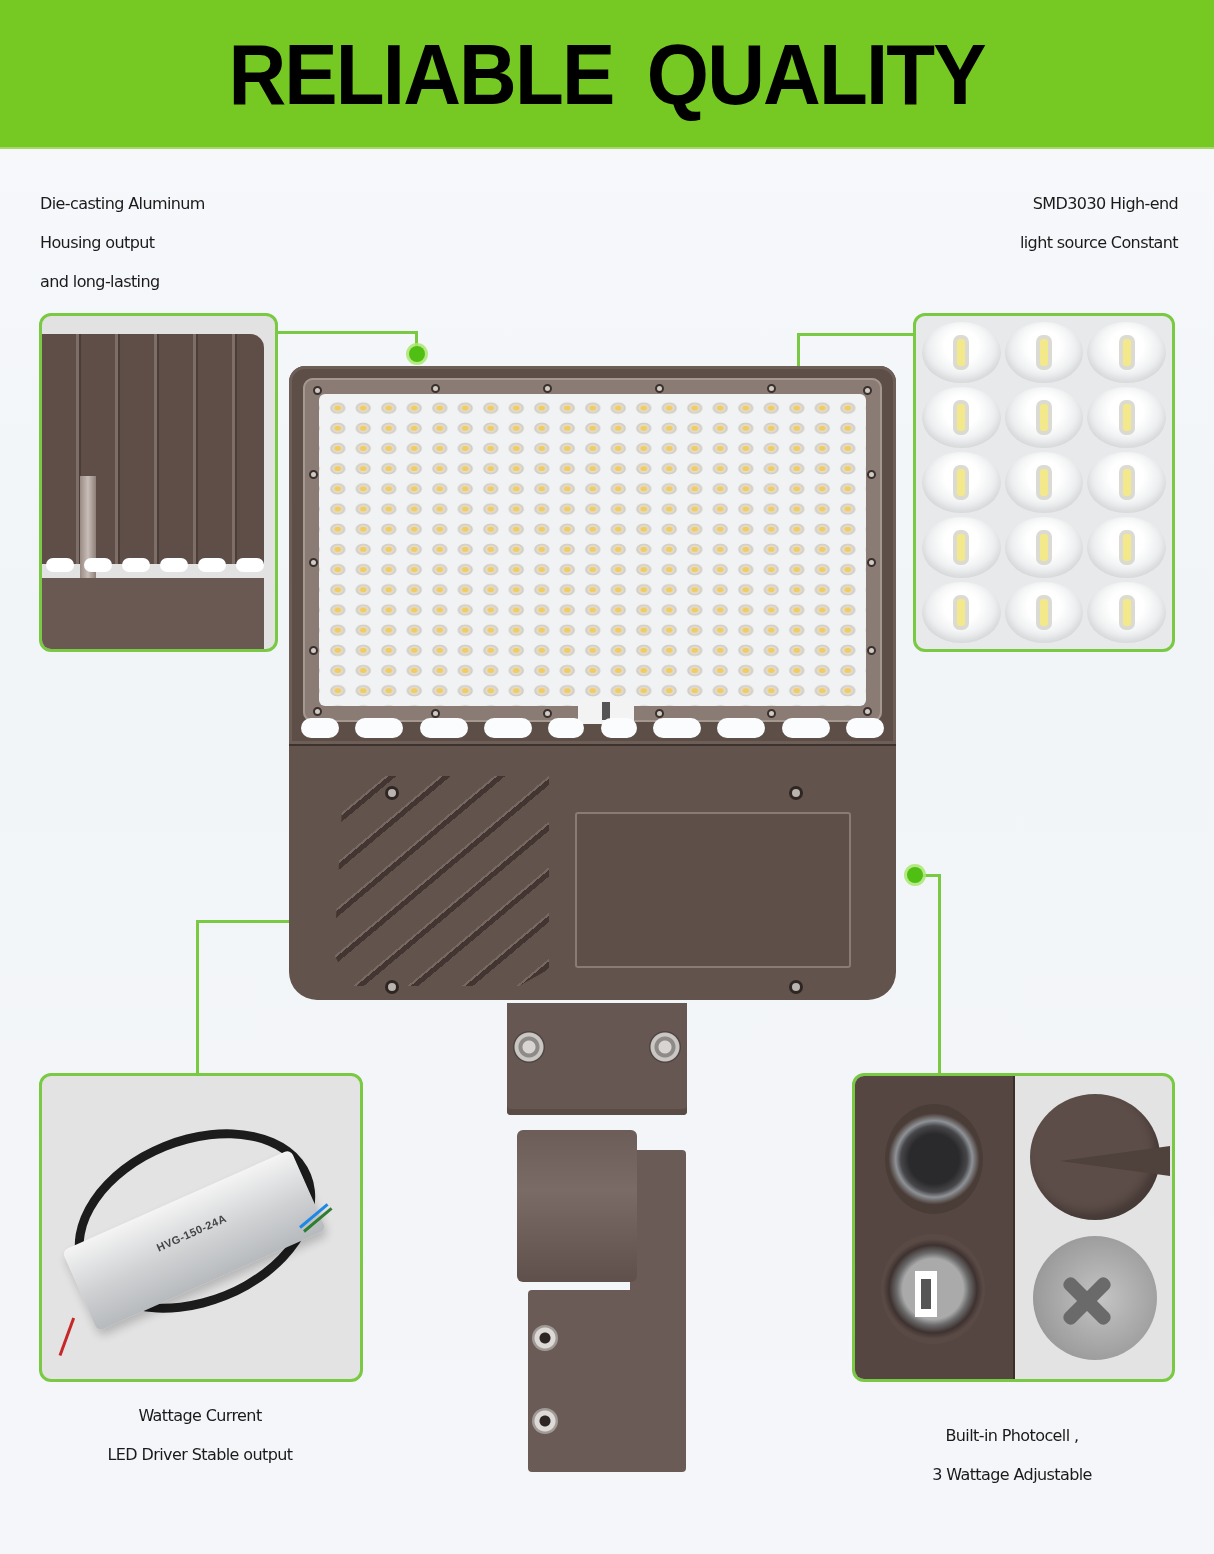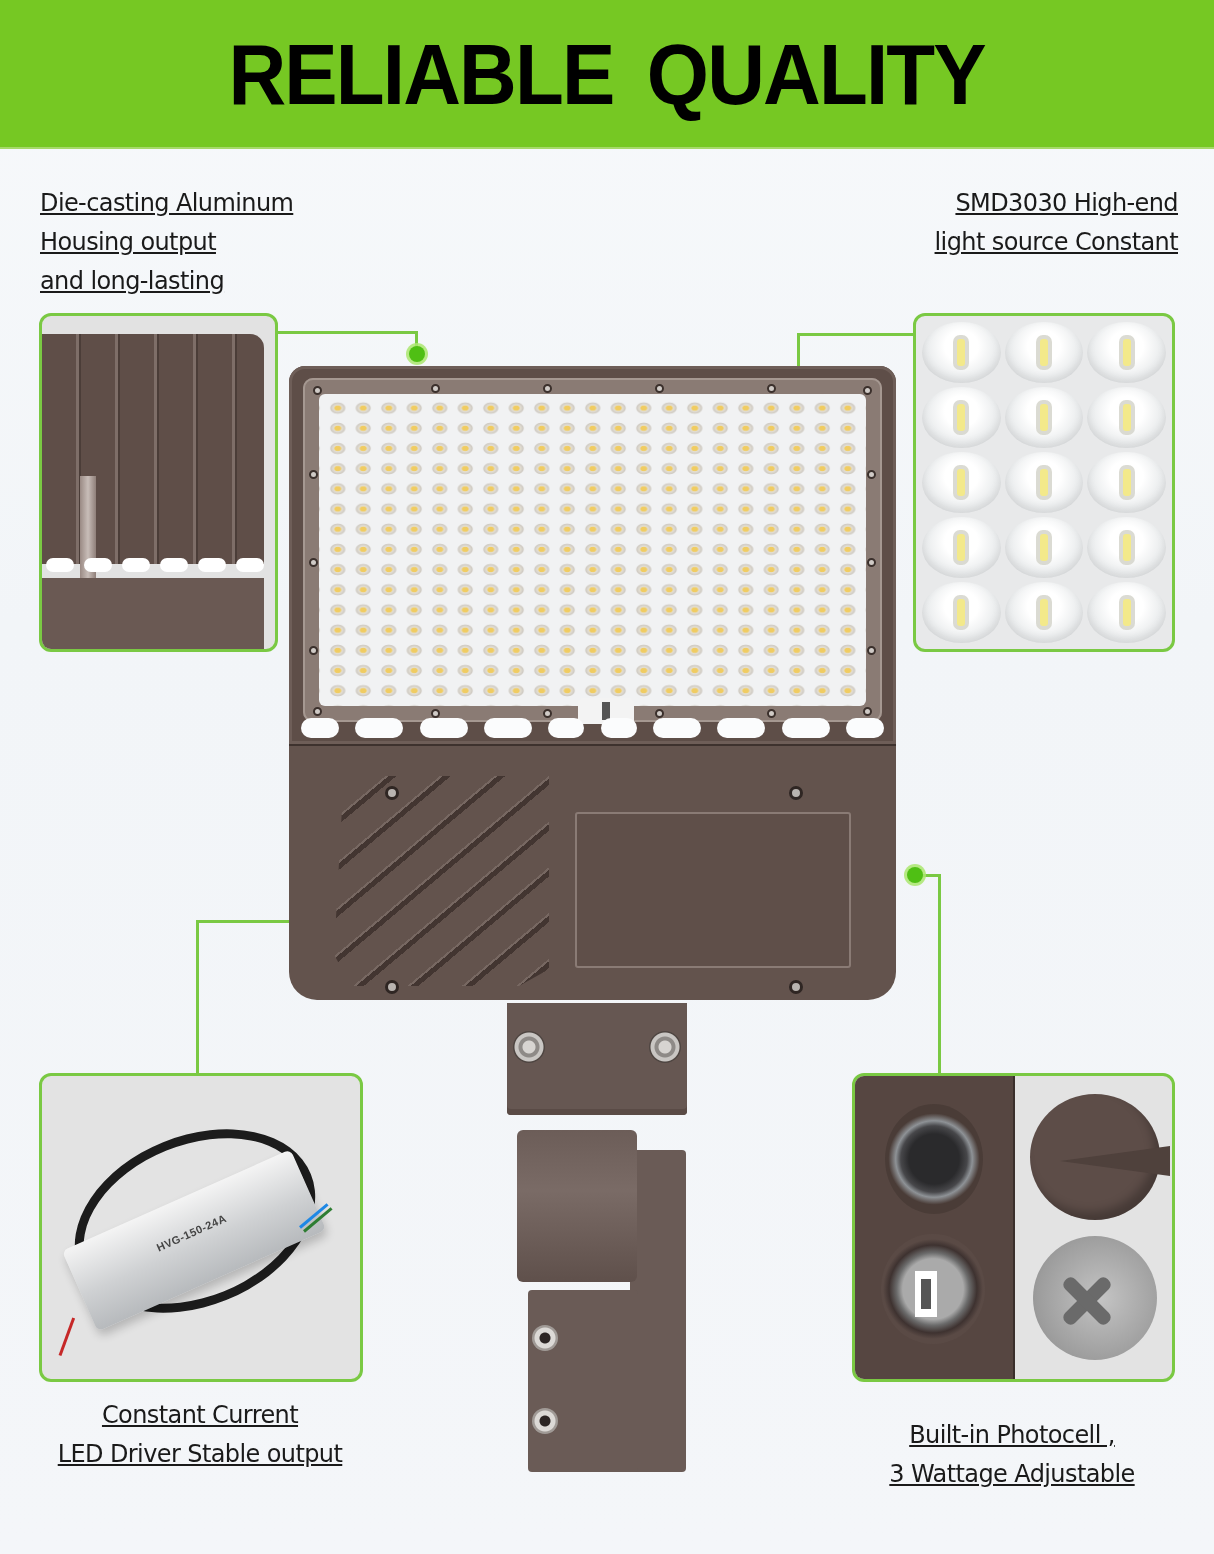--- a/index.html
+++ b/index.html
@@ -22,25 +22,24 @@
     font-size: 86px;
     letter-spacing: -2px;
     word-spacing: 14px;
     color: #000;
     transform: scaleX(0.93);
     margin-top: 2px;
   }
   .caption {
     position: absolute;
     font-family: "DejaVu Sans", sans-serif;
-    font-size: 24px;
+    font-size: 16px;
     line-height: 39px;
     color: #1a1a1a;
     letter-spacing: -0.6px;
-    text-decoration: underline;
   }
   .caption span { display: block; white-space: nowrap; }
   .cap-tl { left: 40px; top: 184px; text-align: left; }
   .cap-tr { right: 36px; top: 184px; text-align: right; }
   .cap-bl { left: 40px; width: 320px; top: 1396px; text-align: center; }
   .cap-br { left: 838px; width: 348px; top: 1416px; text-align: center; }
 
   .panel {
     position: absolute;
     border: 3px solid #7ac943;
@@ -149,21 +148,21 @@
 <div class="caption cap-tl">
   <span>Die-casting Aluminum</span>
   <span>Housing output</span>
   <span>and long-lasting</span>
 </div>
 <div class="caption cap-tr">
   <span>SMD3030 High-end</span>
   <span>light source Constant</span>
 </div>
 <div class="caption cap-bl">
-  <span>Constant Current</span>
+  <span>Wattage Current</span>
   <span>LED Driver Stable output</span>
 </div>
 <div class="caption cap-br">
   <span>Built-in Photocell ,</span>
   <span>3 Wattage Adjustable</span>
 </div>
 
 <div class="leader" style="left:278px; top:331px; width:140px; height:3px;"></div>
 <div class="leader" style="left:415px; top:331px; width:3px; height:22px;"></div>
 <div class="dot" style="left:409px; top:346px;"></div>

